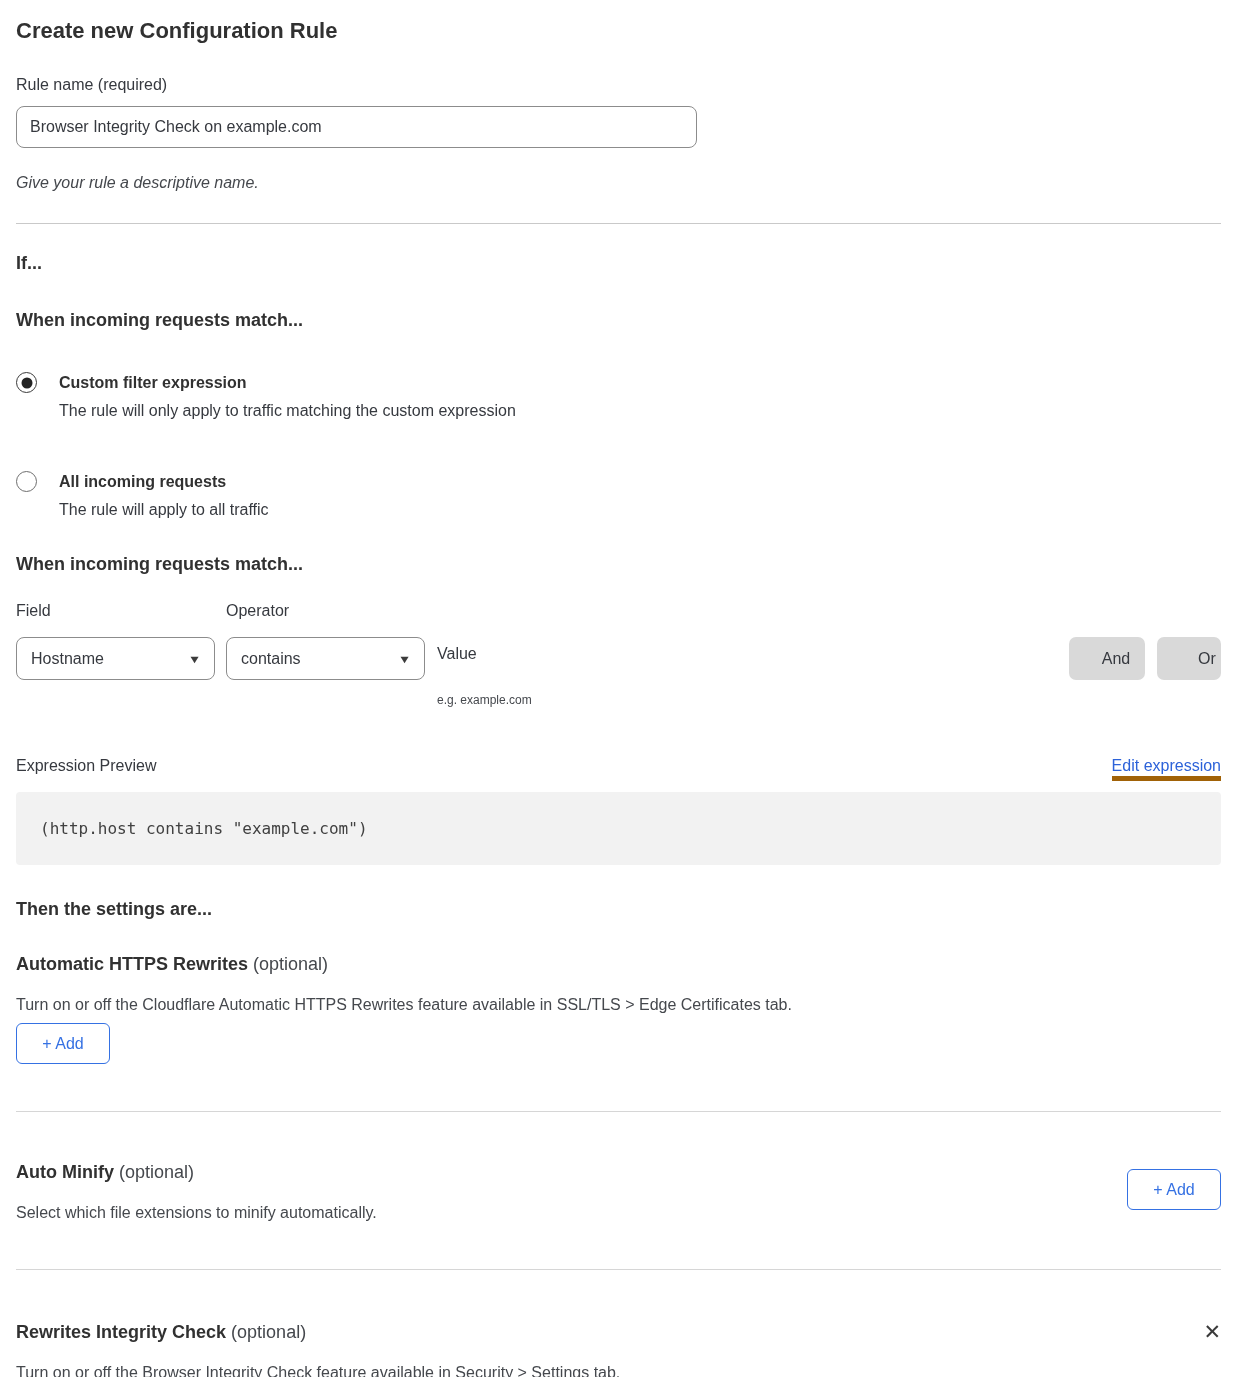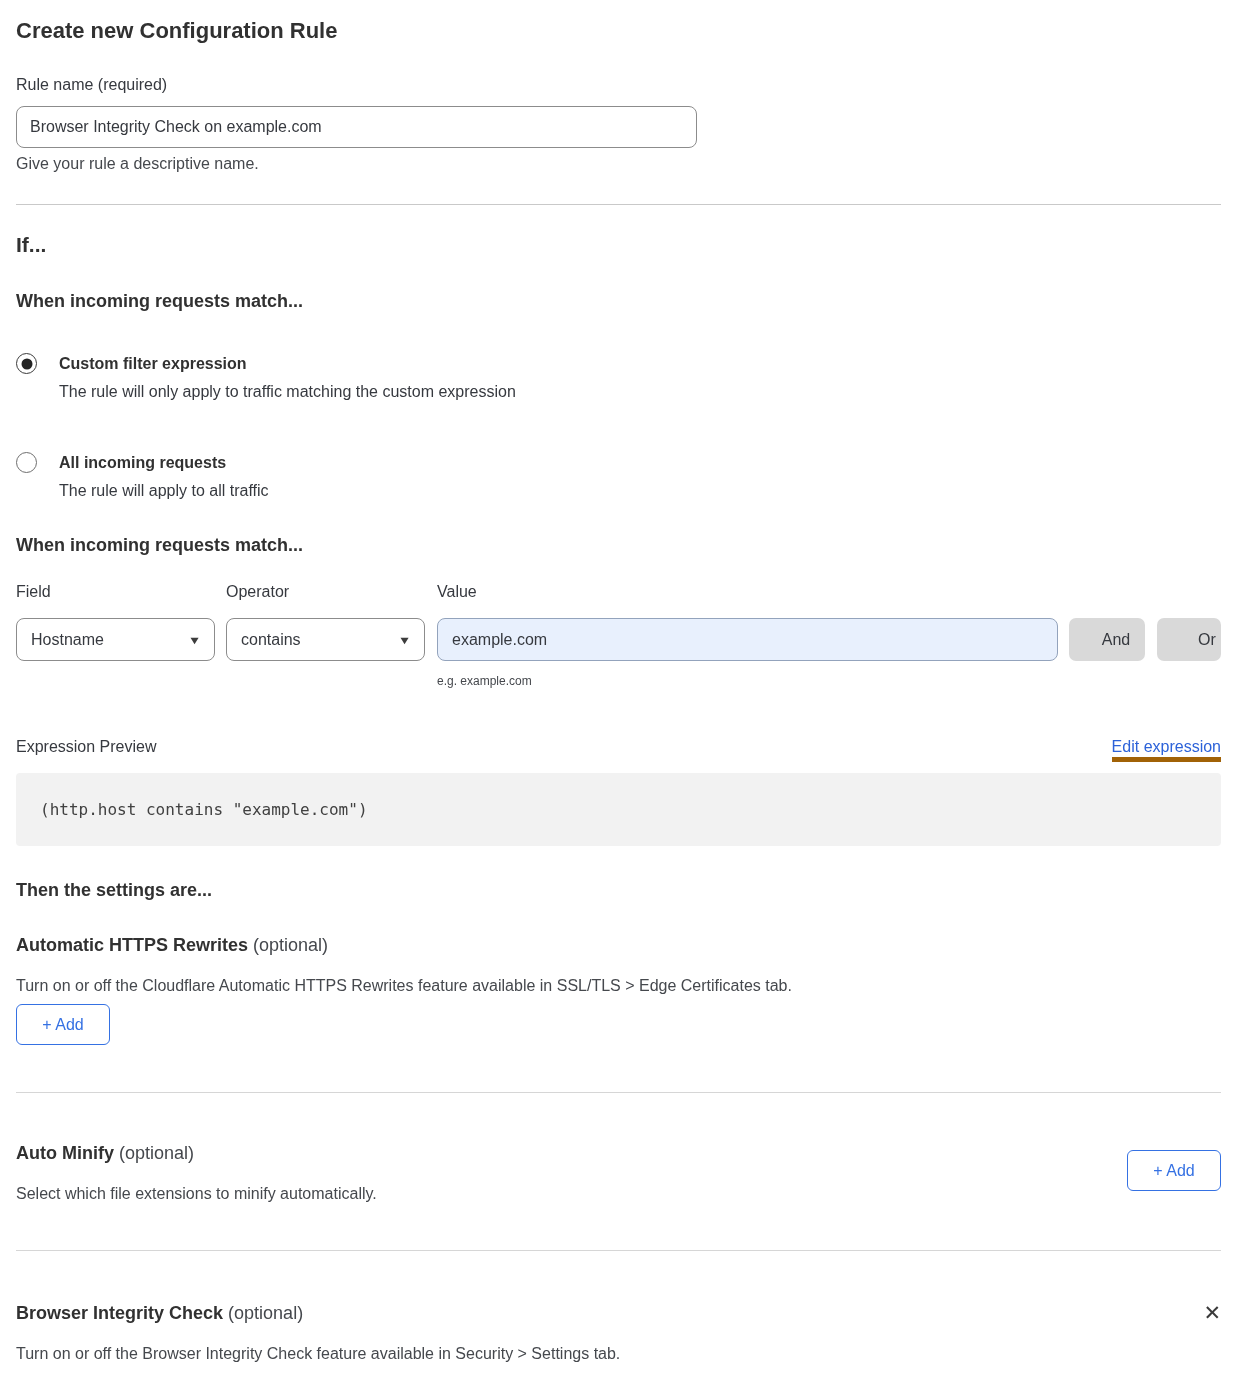--- a/index.html
+++ b/index.html
@@ -30,30 +30,30 @@
     height: 42px;
     border: 1px solid #8c8c8c;
     border-radius: 8px;
     padding: 12px 13px;
     font-size: 16px;
     font-family: "Liberation Sans", "DejaVu Sans", sans-serif;
     color: #36393f;
     background: #fff;
     outline: none;
   }
-  .help-text { margin-top: 6px; font-size: 16px; line-height: 20px; color: #45484d; }
+  .help-text { margin-top: 25px; font-size: 16px; line-height: 20px; color: #45484d; font-style: italic; }
 
   hr.divider {
     border: none;
     border-top: 1px solid #c9c9c9;
     margin: 30px 0 0 0;
   }
   hr.divider.light { border-top-color: #d6d6d6; }
 
-  .h-if { font-size: 21px; font-weight: bold; margin-top: 27px; line-height: 25px; color: #313131; }
+  .h-if { font-size: 18px; font-weight: bold; margin-top: 27px; line-height: 25px; color: #313131; }
   .h-sub { font-size: 18px; font-weight: bold; margin-top: 33px; line-height: 22px; color: #313131; }
 
   
   .radio-row { display: flex; margin-top: 41px; }
   .radio-row + .radio-row { margin-top: 50px; }
   .radio-circle {
     flex: 0 0 auto;
     width: 21px; height: 21px;
     border: 1px solid #6e6e6e;
     border-radius: 50%;
@@ -266,21 +266,20 @@
     </div>
     <div class="fcol fcol-operator">
       <div class="field-label">Operator</div>
       <div class="select-box">
         <span>contains</span>
         <span class="select-arrow">▼</span>
       </div>
     </div>
     <div class="fcol fcol-value">
       <div class="field-label">Value</div>
-      <input class="value-input" type="text" value="example.com" style="">
     </div>
     <button class="btn-gray btn-and">And</button>
     <button class="btn-gray btn-or">Or</button>
   </div>
   <div class="value-help">e.g. example.com</div>
 
   <div class="expr-header">
     <span class="expr-label">Expression Preview</span>
     <a class="expr-edit-link">Edit expression</a>
   </div>
@@ -311,21 +310,21 @@
     </div>
     <button class="btn-add">+ Add</button>
   </div>
 
   <hr class="divider light" style="margin-top:46px;">
 
   <div class="setting-row after-divider" style="margin-top:51px;">
     <div style="width:100%;">
       <div class="setting-title" style="display:flex; justify-content:space-between; align-items:flex-start;">
         <span>
-          <span class="t-bold">Browser Integrity Check</span>
+          <span class="t-bold">Rewrites Integrity Check</span>
           <span class="t-optional">(optional)</span>
         </span>
         <button class="close-btn">✕</button>
       </div>
       <div class="setting-desc">Turn on or off the Browser Integrity Check feature available in Security &gt; Settings tab.</div>
       <div class="toggle">
         <span class="toggle-check">✓</span>
         <span class="toggle-knob"></span>
       </div>
     </div>

